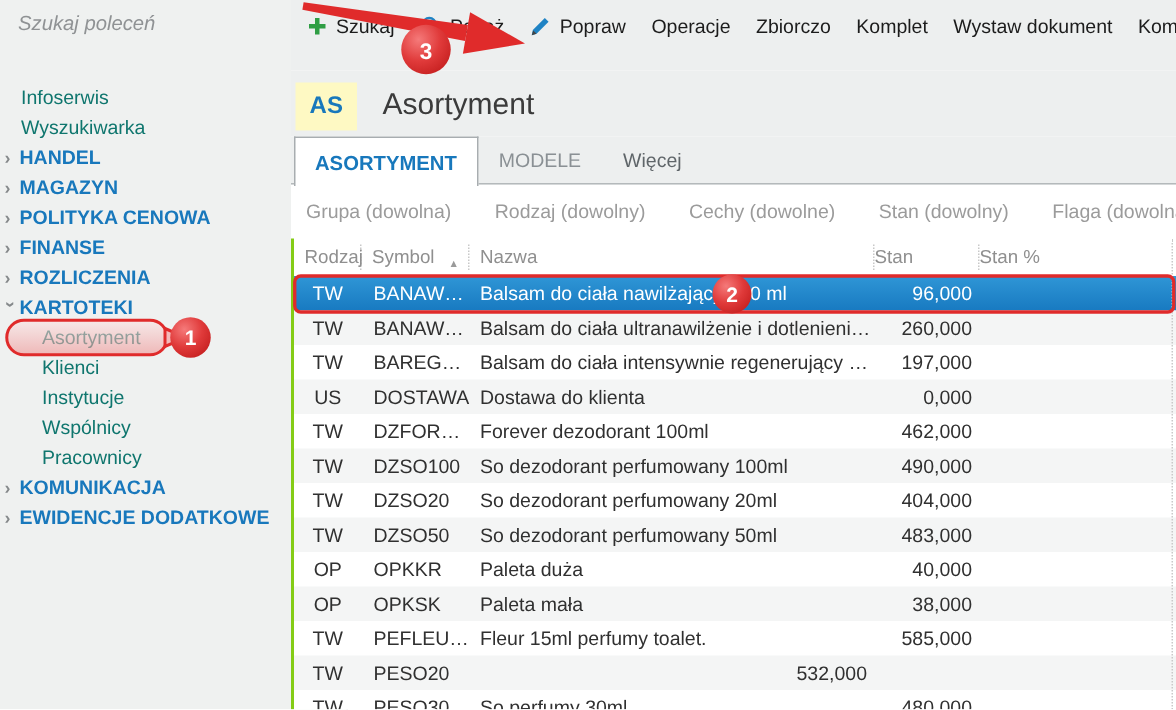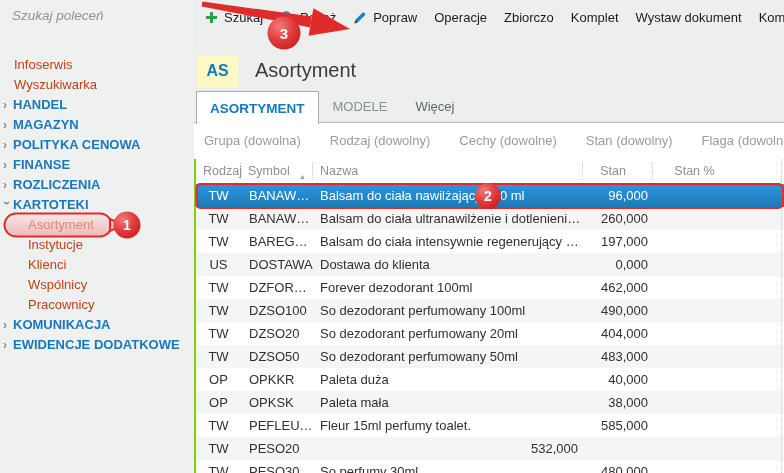--- a/index.html
+++ b/index.html
@@ -10,21 +10,21 @@
   
   .sidebar { position:absolute; left:0; top:0; width:232px; height:473px;
              background:#eff1f0; border-right:1px solid #a3a8aa; }
   .search-row { position:relative; height:30px; }
   .search-input { position:absolute; left:12px; top:4px; width:140px; height:22px;
                   border:none; background:transparent; outline:none;
                   font-family:inherit; font-style:italic; font-size:13.5px; color:#8f9294; }
   .search-input::placeholder { color:#8f9294; font-style:italic; opacity:1; }
   .pin { position:absolute; right:12px; top:7px; width:15px; height:15px; }
   .nav { position:absolute; left:0; top:55px; width:100%; }
-  .nav-item { height:20px; line-height:20px; font-size:13px; color:#c2410c;
+  .nav-item { height:20px; line-height:20px; font-size:13px; color:#0f766e;
               padding-left:14px; white-space:nowrap; cursor:default; position:relative; }
   .nav-item.category { color:#1878bc; font-weight:bold; padding-left:13px; }
   .nav-item.subitem { padding-left:28px; font-size:13px; }
   .chev { position:absolute; left:3px; top:0; width:9px; color:#85898b; font-weight:bold;
           font-size:12px; display:inline-block; }
   .chev.open { transform:rotate(90deg); transform-origin:4px 10px; }
 
   
   .content { position:absolute; left:194px; top:0; right:0; bottom:0; background:#fff; }
 
@@ -56,21 +56,21 @@
   
   .grid { position:absolute; left:0; right:0; top:159px; bottom:0; background:#fff;
           border-left:2px solid #84cc16; overflow:hidden; }
   .grid::after { content:''; position:absolute; left:585px; top:0; bottom:0;
                  border-left:1px dotted #c9c9c9; }
   .thead, .tr { display:grid; grid-template-columns:45px 72px 270px 70px 92px 1fr; }
   .thead { height:25px; align-items:center; color:#8f8f8f; font-size:12.5px; }
   .th { height:17px; line-height:17px; border-right:1px dotted #c8c8c8;
         padding-left:7px; white-space:nowrap; position:relative; cursor:pointer; }
   .th:last-child, .th.col4 { border-right:none; }
-  .th.al-right { text-align:center; padding-right:9px; padding-left:0; }
+  .th.al-right { text-align:left; padding-right:9px; padding-left:0; }
   .sort { font-size:7px; color:#9a9a9a; position:absolute; right:6px; top:5px; }
   .tbody { width:100%; }
   .tr { height:23px; align-items:center; font-size:13px; color:#303030; cursor:pointer; }
   .tr.even { background:#f4f5f5; }
   .tr.odd { background:#ffffff; }
   .tr.selected { background:linear-gradient(#2f96d6,#187ac1); color:#ffffff; }
   .td { white-space:nowrap; overflow:hidden; text-overflow:ellipsis; }
   .td.col0 { text-align:center; }
   .td.col1 { padding-left:8px; }
   .td.col2 { padding-left:7px; }
@@ -98,22 +98,22 @@
     <nav class="nav">
         <div class="nav-item plain"><span>Infoserwis</span></div>
         <div class="nav-item plain"><span>Wyszukiwarka</span></div>
         <div class="nav-item category"><span class="chev">›</span><span>HANDEL</span></div>
         <div class="nav-item category"><span class="chev">›</span><span>MAGAZYN</span></div>
         <div class="nav-item category"><span class="chev">›</span><span>POLITYKA CENOWA</span></div>
         <div class="nav-item category"><span class="chev">›</span><span>FINANSE</span></div>
         <div class="nav-item category"><span class="chev">›</span><span>ROZLICZENIA</span></div>
         <div class="nav-item category"><span class="chev open">›</span><span>KARTOTEKI</span></div>
         <div class="nav-item subitem selected"><span>Asortyment</span></div>
+        <div class="nav-item subitem"><span>Klienci</span></div>
         <div class="nav-item subitem"><span>Instytucje</span></div>
-        <div class="nav-item subitem"><span>Klienci</span></div>
         <div class="nav-item subitem"><span>Wspólnicy</span></div>
         <div class="nav-item subitem"><span>Pracownicy</span></div>
         <div class="nav-item category"><span class="chev">›</span><span>KOMUNIKACJA</span></div>
         <div class="nav-item category"><span class="chev">›</span><span>EWIDENCJE DODATKOWE</span></div>
       </nav>
   </aside>
 
   <main class="content">
     <div class="toolbar">
         <div class="tb-item">

